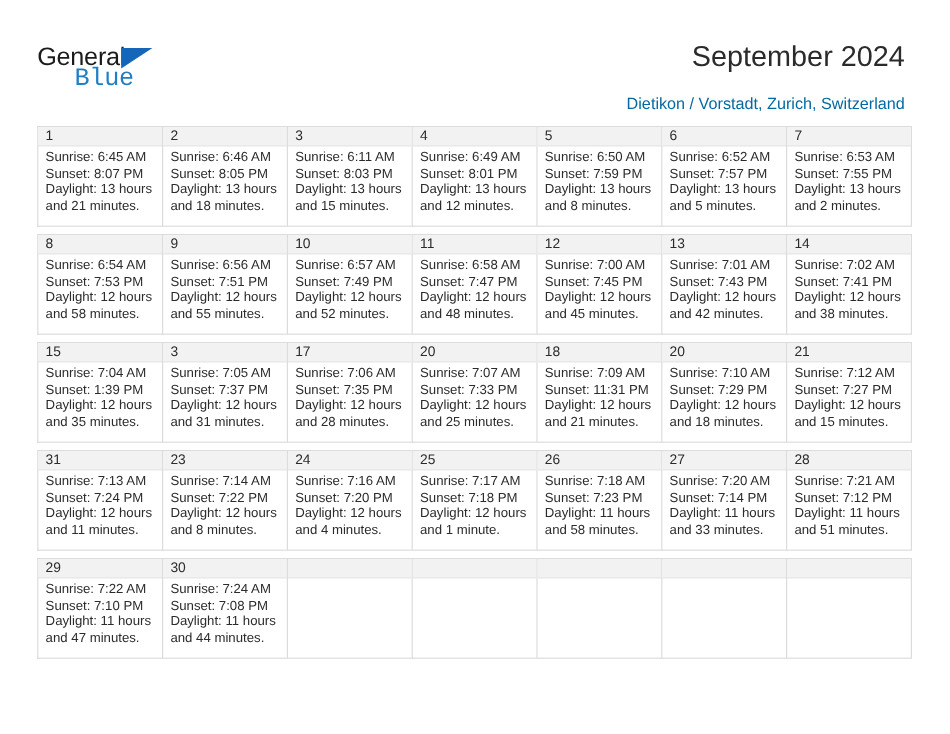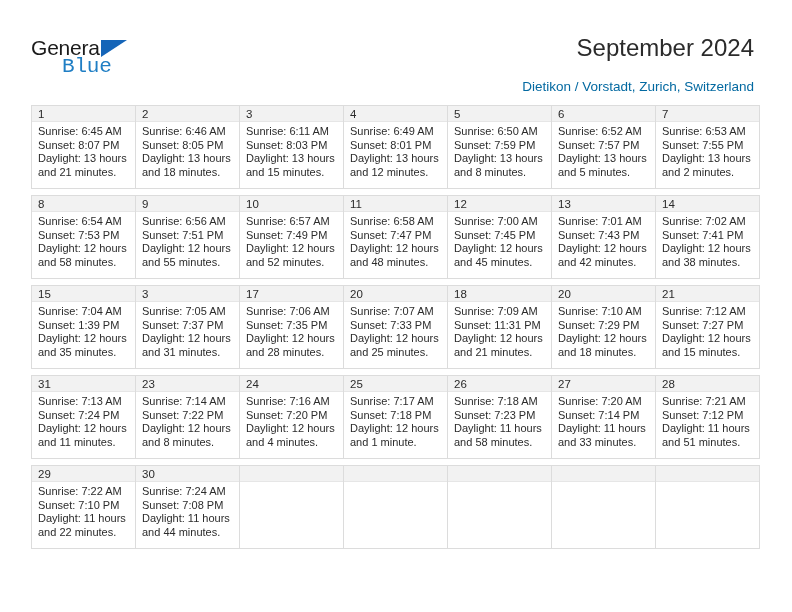--- a/index.html
+++ b/index.html
@@ -429,21 +429,21 @@
       </div>
     </div>
 
     <div class="week-row">
       <div class="day-cell">
         <div class="day-number">29</div>
         <div class="day-info">
           <div>Sunrise: 7:22 AM</div>
           <div>Sunset: 7:10 PM</div>
           <div>Daylight: 11 hours</div>
-          <div>and 22 minutes.</div>
+          <div>and 47 minutes.</div>
         </div>
       </div>
       <div class="day-cell">
         <div class="day-number">30</div>
         <div class="day-info">
           <div>Sunrise: 7:24 AM</div>
           <div>Sunset: 7:08 PM</div>
           <div>Daylight: 11 hours</div>
           <div>and 44 minutes.</div>
         </div>

